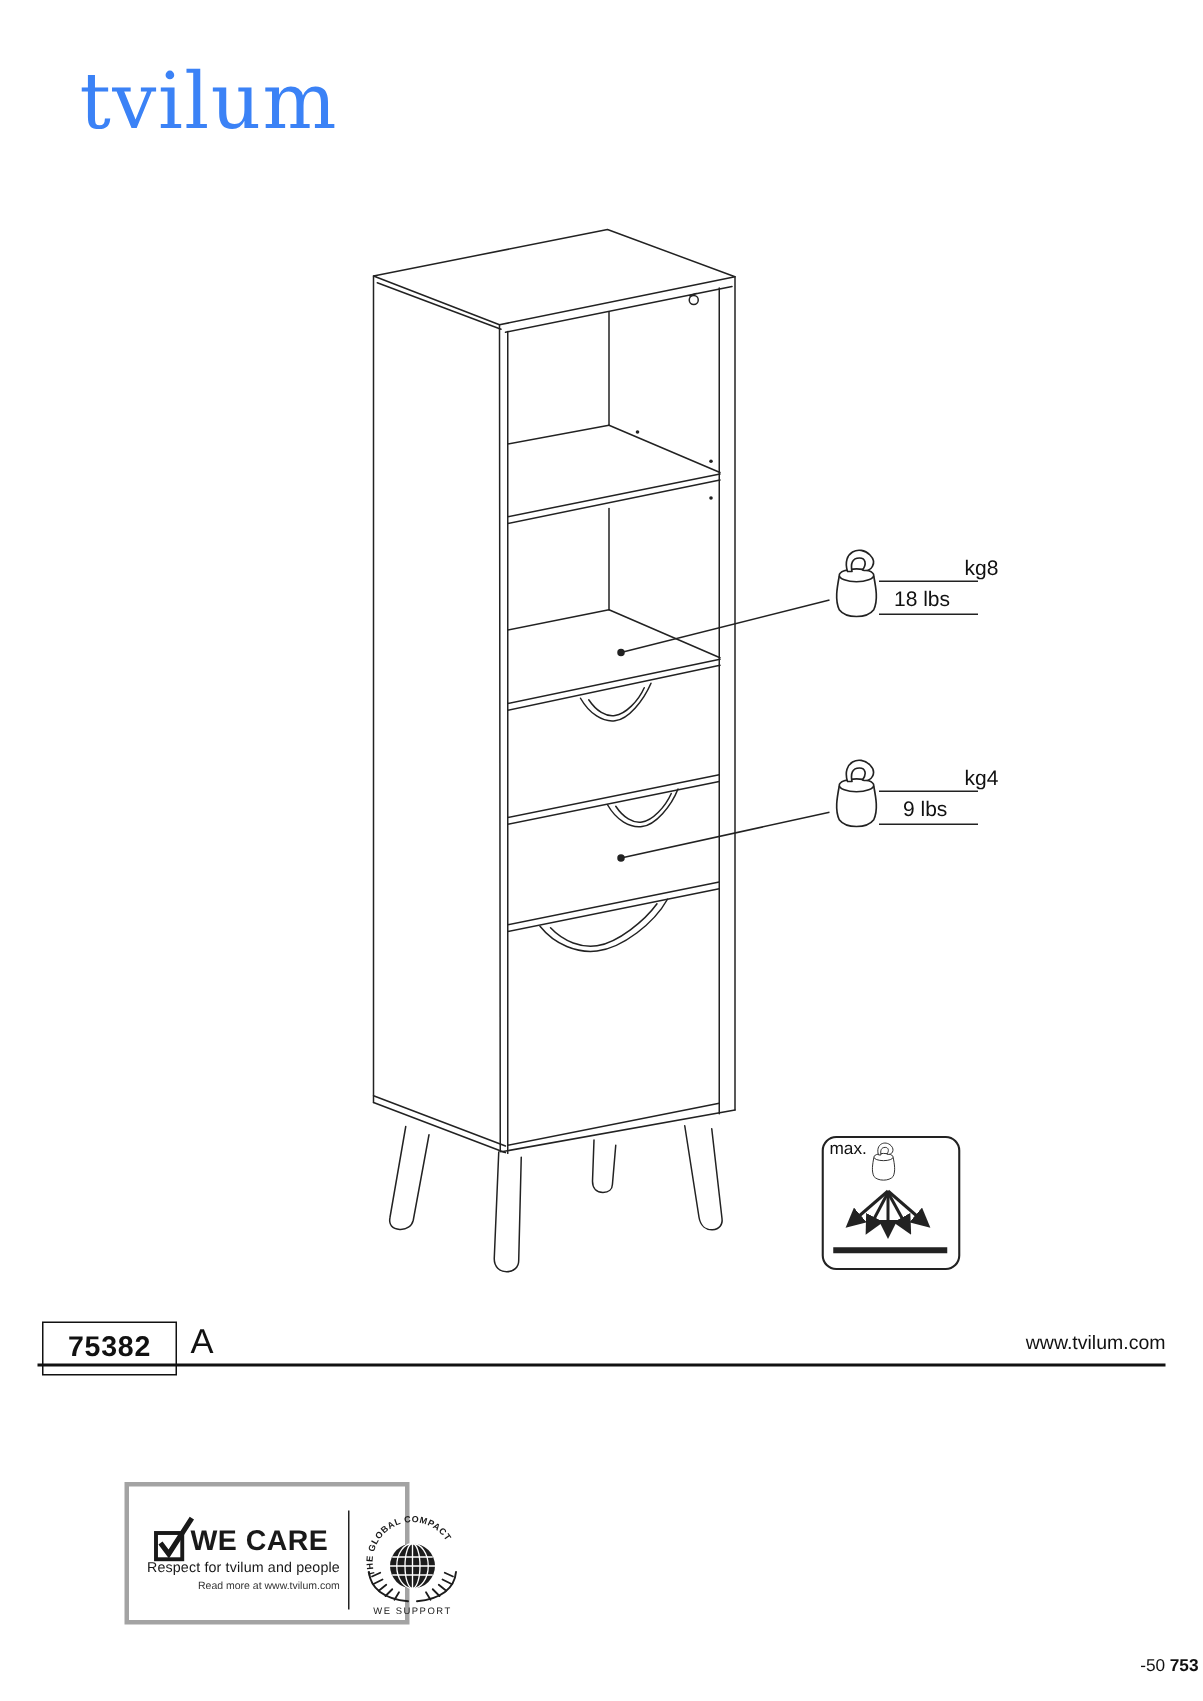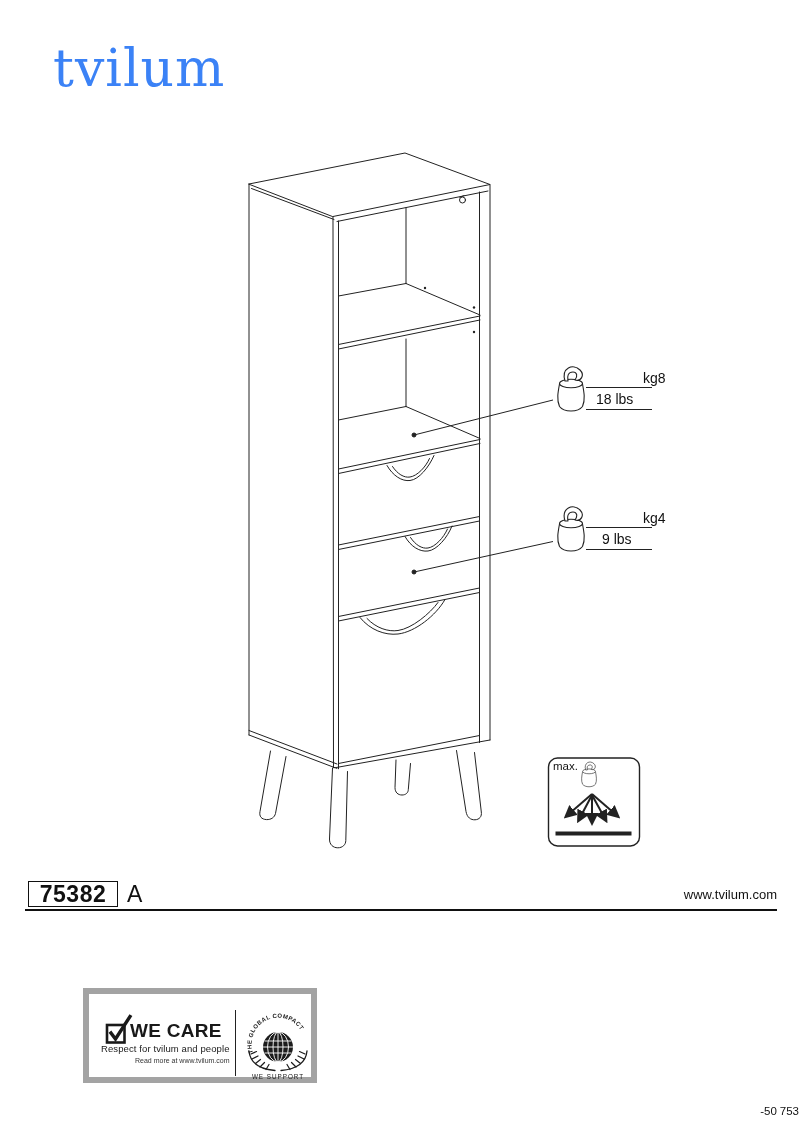--- a/index.html
+++ b/index.html
@@ -12,31 +12,31 @@
   svg.illus { position:absolute; left:0; top:0; }
 
   .ann-kg   { font-size:14px; color:#111;padding-left:32px; }
   .ann-lbs  { font-size:14px; color:#111; }
   .kg8-label { left:611px; top:370px; }
   .lbs8-label { left:596px; top:391px; }
   .kg4-label { left:611px; top:510px;text-align:right; }
   .lbs4-label { left:602px; top:531px; }
   .max-label { left:553px; top:760px; font-size:11.5px; }
 
-  .model-box { left:28px; top:881px; width:90px; height:26px; border:1.6px solid #111;
+  .model-box { left:28px; top:881px; width:90px; height:36px; border:1.6px solid #111;
                display:flex; align-items:center; justify-content:center;
-               font-size:23px; font-weight:bold; letter-spacing:0.5px; background:#fff; }
+               font-size:19px; font-weight:bold; letter-spacing:0.5px; background:#fff; }
   .revision  { left:127px; top:881px; font-size:23px; }
   .website   { top:887px; right:25px; font-size:13px; }
   .footer-rule { left:25px; top:909px; width:752px; height:2px; background:#111; }
   .page-code { right:3px; top:1105px; font-size:11.5px; }
   .page-code .pfx { margin-right:3px; }
-  .page-code .bold { font-weight:normal; }
+  .page-code .bold { font-weight:bold; }
 
-  .wecare-card { left:83px; top:988px; width:234px; height:95px; border:6px solid #a3a3a3; background:#fff; }
+  .wecare-card { left:83px; top:988px; width:190px; height:95px; border:3px solid #a3a3a3; background:#fff; }
   .wecare-card .divider { position:absolute; left:146px; top:16px; width:1px; height:66px; background:#222; }
   .wc-title { position:absolute; left:41px; top:26px; font-size:19px; font-weight:800; letter-spacing:0.3px; color:#191919; }
   .wc-sub   { position:absolute; left:12px; top:49px; font-size:9.5px; font-weight:500; letter-spacing:0.1px; color:#191919; }
   .wc-read  { position:absolute; left:46px; top:63px; font-size:7px; color:#333; }
   .wc-check { position:absolute; left:14px; top:18px; }
   .un-logo  { position:absolute; left:152px; top:10px; }
 </style>
 </head>
 <body>
 

